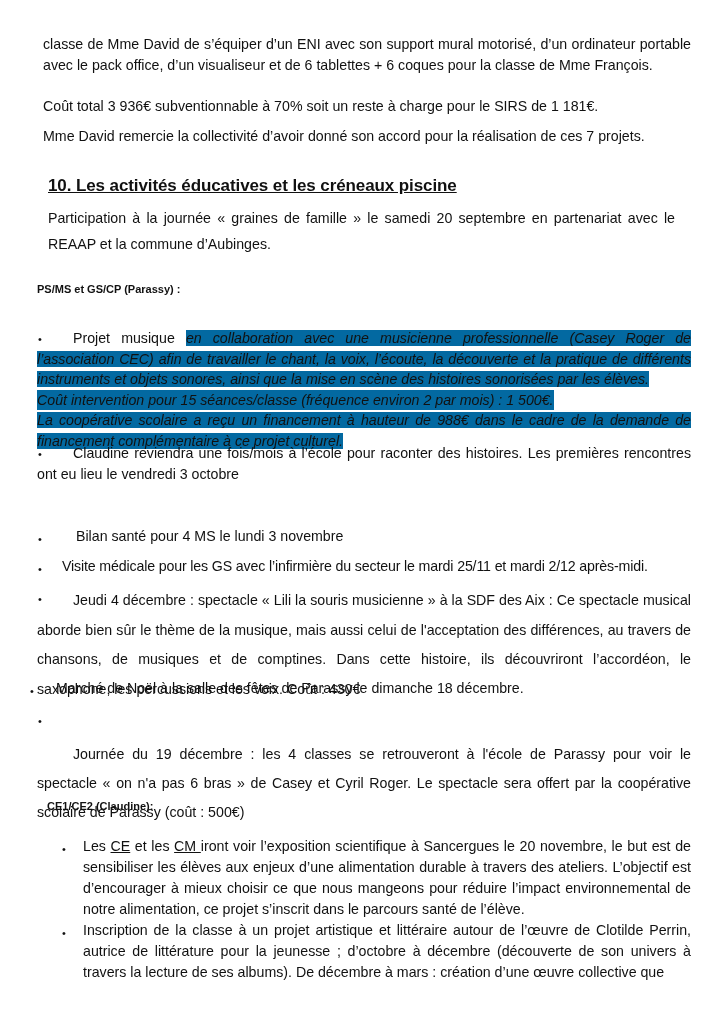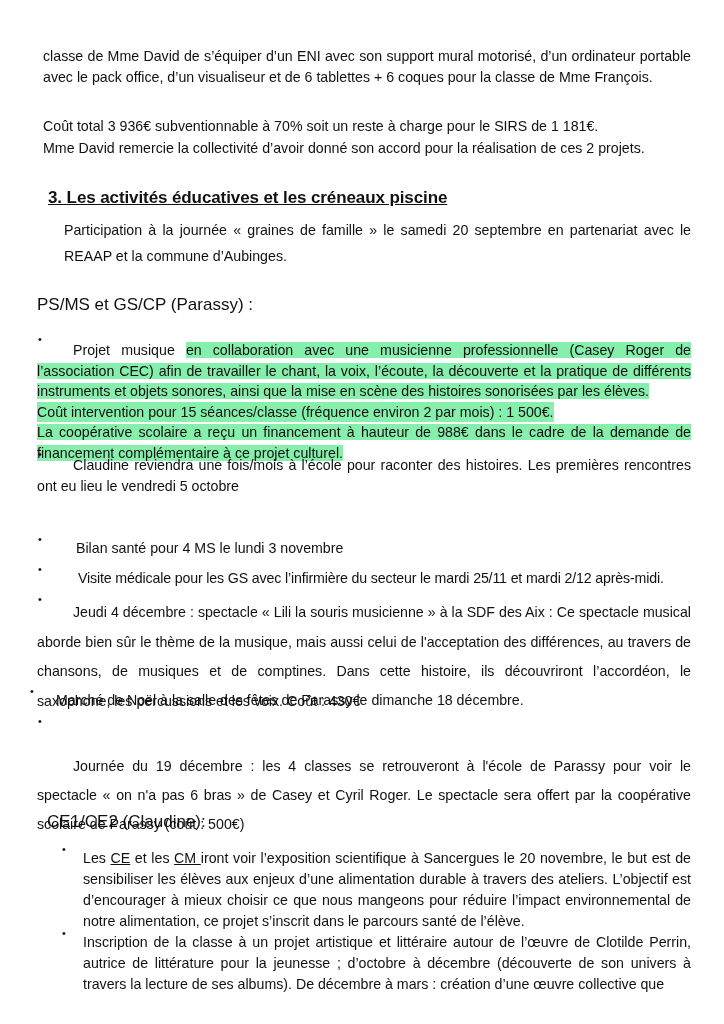--- a/index.html
+++ b/index.html
@@ -1,53 +1,53 @@
 <!DOCTYPE html>
 <html><head>
 <meta charset="utf-8">
 <style>
   html, body { margin: 0; padding: 0; background: #ffffff; }
   body {
     width: 724px; height: 1024px; overflow: hidden; position: relative;
     font-family: "Liberation Sans", sans-serif; font-size: 14.2px; color: #111;
   }
-  .abs { position: absolute; margin-top: 12px; }
+  .abs { position: absolute; }
   .para { left: 43px; width: 648px; line-height: 21px; text-align: justify; }
-  .hl { background: #86efac; }
+  .hl { background: #0369a1; font-style: italic; }
   .heading {
     left: 48px; top: 176px; font-weight: bold; font-size: 17px;
     text-decoration: underline; letter-spacing: -0.1px;
   }
-  .sub { font-weight: normal; font-size: 17px; }
+  .sub { font-weight: bold; font-size: 11px; }
   .bullet { position: absolute; font-size: 11px; }
   .u { text-decoration: underline; }
 </style>
 </head>
 <body>
 
 <div class="abs para" style="top:34px;">classe de Mme David de s’équiper d’un ENI avec son support mural motorisé, d’un ordinateur portable avec le pack office, d’un visualiseur et de 6 tablettes + 6 coques pour la classe de Mme François.</div>
-<div class="abs para" style="top:104px;">Coût total 3 936€ subventionnable à 70% soit un reste à charge pour le SIRS de 1 181€.</div>
-<div class="abs para" style="top:126px;">Mme David remercie la collectivité d’avoir donné son accord pour la réalisation de ces 2 projets.</div>
+<div class="abs para" style="top:96px;">Coût total 3 936€ subventionnable à 70% soit un reste à charge pour le SIRS de 1 181€.</div>
+<div class="abs para" style="top:126px;">Mme David remercie la collectivité d’avoir donné son accord pour la réalisation de ces 7 projets.</div>
 
-<div class="abs heading">3. Les activités éducatives et les créneaux piscine</div>
-<div class="abs para" style="left:64px; width:627px; top:205px; line-height:26px;">Participation à la journée « graines de famille » le samedi 20 septembre en partenariat avec le REAAP et la commune d’Aubinges.</div>
+<div class="abs heading">10. Les activités éducatives et les créneaux piscine</div>
+<div class="abs para" style="left:48px; width:627px; top:205px; line-height:26px;">Participation à la journée « graines de famille » le samedi 20 septembre en partenariat avec le REAAP et la commune d’Aubinges.</div>
 
 <div class="abs sub" style="left:37px; top:283px;">PS/MS et GS/CP (Parassy) :</div>
 
 <span class="bullet" style="left:38px; top:333px;">•</span>
 <div class="abs para" style="left:37px; width:654px; top:328px; line-height:20.6px; text-indent:36px;"><span>Projet musique </span><span class="hl">en collaboration avec une musicienne professionnelle (Casey Roger de l’association CEC) afin de travailler le chant, la voix, l’écoute, la découverte et la pratique de différents instruments et objets sonores, ainsi que la mise en scène des histoires sonorisées par les élèves.</span><br><span class="hl" style="display:inline-block;text-indent:0;">Coût intervention pour 15 séances/classe (fréquence environ 2 par mois) : 1 500€.</span><br><span class="hl">La coopérative scolaire a reçu un financement à hauteur de 988€ dans le cadre de la demande de financement complémentaire à ce projet culturel.</span></div>
 
 <span class="bullet" style="left:38px; top:448px;">•</span>
-<div class="abs para" style="left:37px; width:654px; top:443px; line-height:21px; text-indent:36px;">Claudine reviendra une fois/mois à l’école pour raconter des histoires. Les premières rencontres ont eu lieu le vendredi 5 octobre</div>
+<div class="abs para" style="left:37px; width:654px; top:443px; line-height:21px; text-indent:36px;">Claudine reviendra une fois/mois à l’école pour raconter des histoires. Les premières rencontres ont eu lieu le vendredi 3 octobre</div>
 
 <span class="bullet" style="left:38px; top:533px;">•</span>
 <div class="abs" style="left:76px; top:528px;">Bilan santé pour 4 MS le lundi 3 novembre</div>
 
 <span class="bullet" style="left:38px; top:563px;">•</span>
-<div class="abs" style="left:78px; top:558px; letter-spacing:-0.15px;">Visite médicale pour les GS avec l’infirmière du secteur le mardi 25/11 et mardi 2/12 après-midi.</div>
+<div class="abs" style="left:62px; top:558px; letter-spacing:-0.15px;">Visite médicale pour les GS avec l’infirmière du secteur le mardi 25/11 et mardi 2/12 après-midi.</div>
 
 <span class="bullet" style="left:38px; top:593px;">•</span>
 <div class="abs para" style="left:37px; width:654px; top:586px; line-height:29.5px; text-indent:36px;">Jeudi 4 décembre : spectacle « Lili la souris musicienne » à la SDF des Aix : Ce spectacle musical aborde bien sûr le thème de la musique, mais aussi celui de l'acceptation des différences, au travers de chansons, de musiques et de comptines. Dans cette histoire, ils découvriront l’accordéon, le saxophone, les percussions et les voix. Coût : 430€</div>
 
 <span class="bullet" style="left:30px; top:685px;">•</span>
 <div class="abs" style="left:56px; top:680px;">Marché de Noël à la salle des fêtes de Parassy le dimanche 18 décembre.</div>
 
 <span class="bullet" style="left:38px; top:715px;">•</span>
 <div class="abs para" style="left:37px; width:654px; top:740px; line-height:29px; text-indent:36px;">Journée du 19 décembre : les 4 classes se retrouveront à l'école de Parassy pour voir le spectacle « on n'a pas 6 bras » de Casey et Cyril Roger. Le spectacle sera offert par la coopérative scolaire de Parassy (coût : 500€)</div>
 

